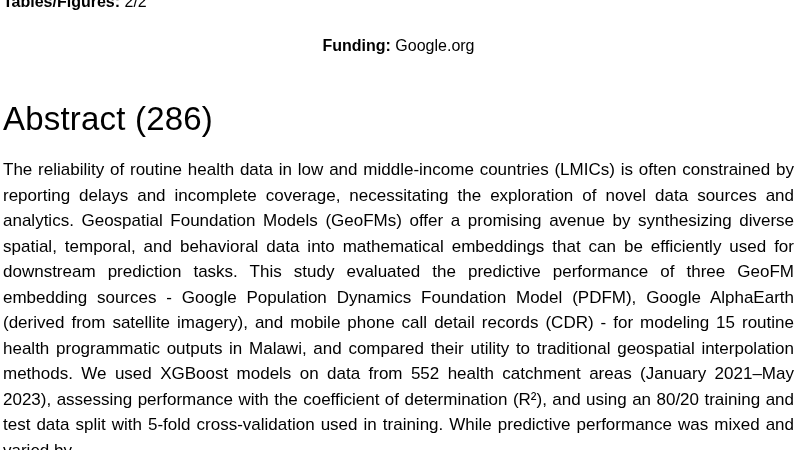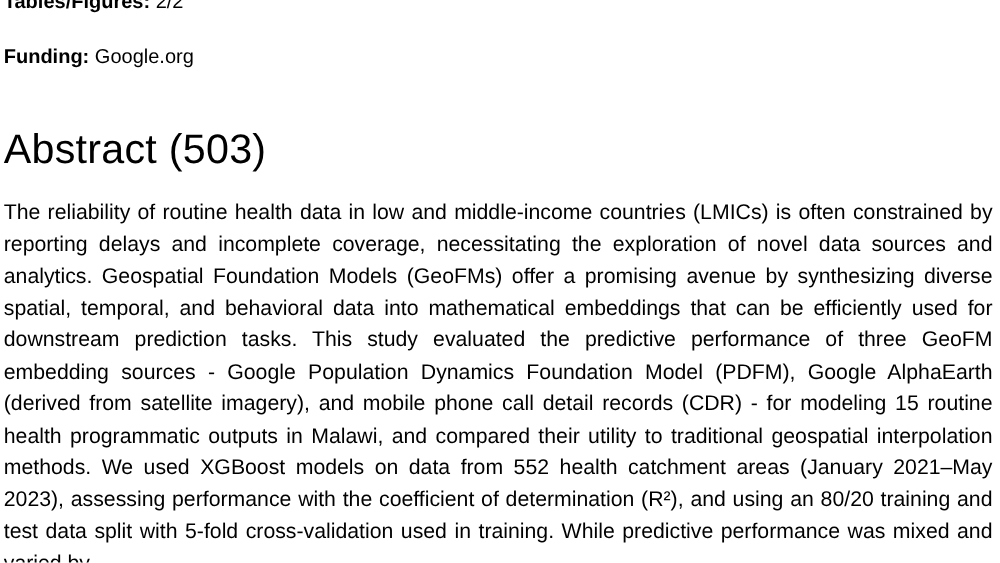--- a/index.html
+++ b/index.html
@@ -18,20 +18,21 @@
   .page {
     padding: 0 6px 0 3px;
     margin-top: -8px; 
   }
   .meta-line {
     font-size: 16px;
     line-height: 20px;
   }
   .meta-line.funding {
     margin-top: 24px;
+    text-align: center;
   }
   .meta-label {
     font-weight: 700;
   }
   .abstract-heading {
     font-size: 33px;
     font-weight: 400;
     line-height: 38px;
     margin: 44px 0 0 0;
     letter-spacing: 0.2px;
@@ -51,17 +52,17 @@
   <div class="meta-line">
     <span class="meta-label">Tables/Figures:</span>
     <span class="meta-value">2/2</span>
   </div>
 
   <div class="meta-line funding">
     <span class="meta-label">Funding:</span>
     <span class="meta-value">Google.org</span>
   </div>
 
-  <h1 class="abstract-heading">Abstract (503)</h1>
+  <h1 class="abstract-heading">Abstract (286)</h1>
 
   <p class="abstract-body">The reliability of routine health data in low and middle-income countries (LMICs) is often constrained by reporting delays and incomplete coverage, necessitating the exploration of novel data sources and analytics. Geospatial Foundation Models (GeoFMs) offer a promising avenue by synthesizing diverse spatial, temporal, and behavioral data into mathematical embeddings that can be efficiently used for downstream prediction tasks. This study evaluated the predictive performance of three GeoFM embedding sources - Google Population Dynamics Foundation Model (PDFM), Google AlphaEarth (derived from satellite imagery), and mobile phone call detail records (CDR) - for modeling 15 routine health programmatic outputs in Malawi, and compared their utility to traditional geospatial interpolation methods. We used XGBoost models on data from 552 health catchment areas (January 2021–May 2023), assessing performance with the coefficient of determination (R²), and using an 80/20 training and test data split with 5-fold cross-validation used in training. While predictive performance was mixed and varied by</p>
 
 </div>
 
 </body></html>

